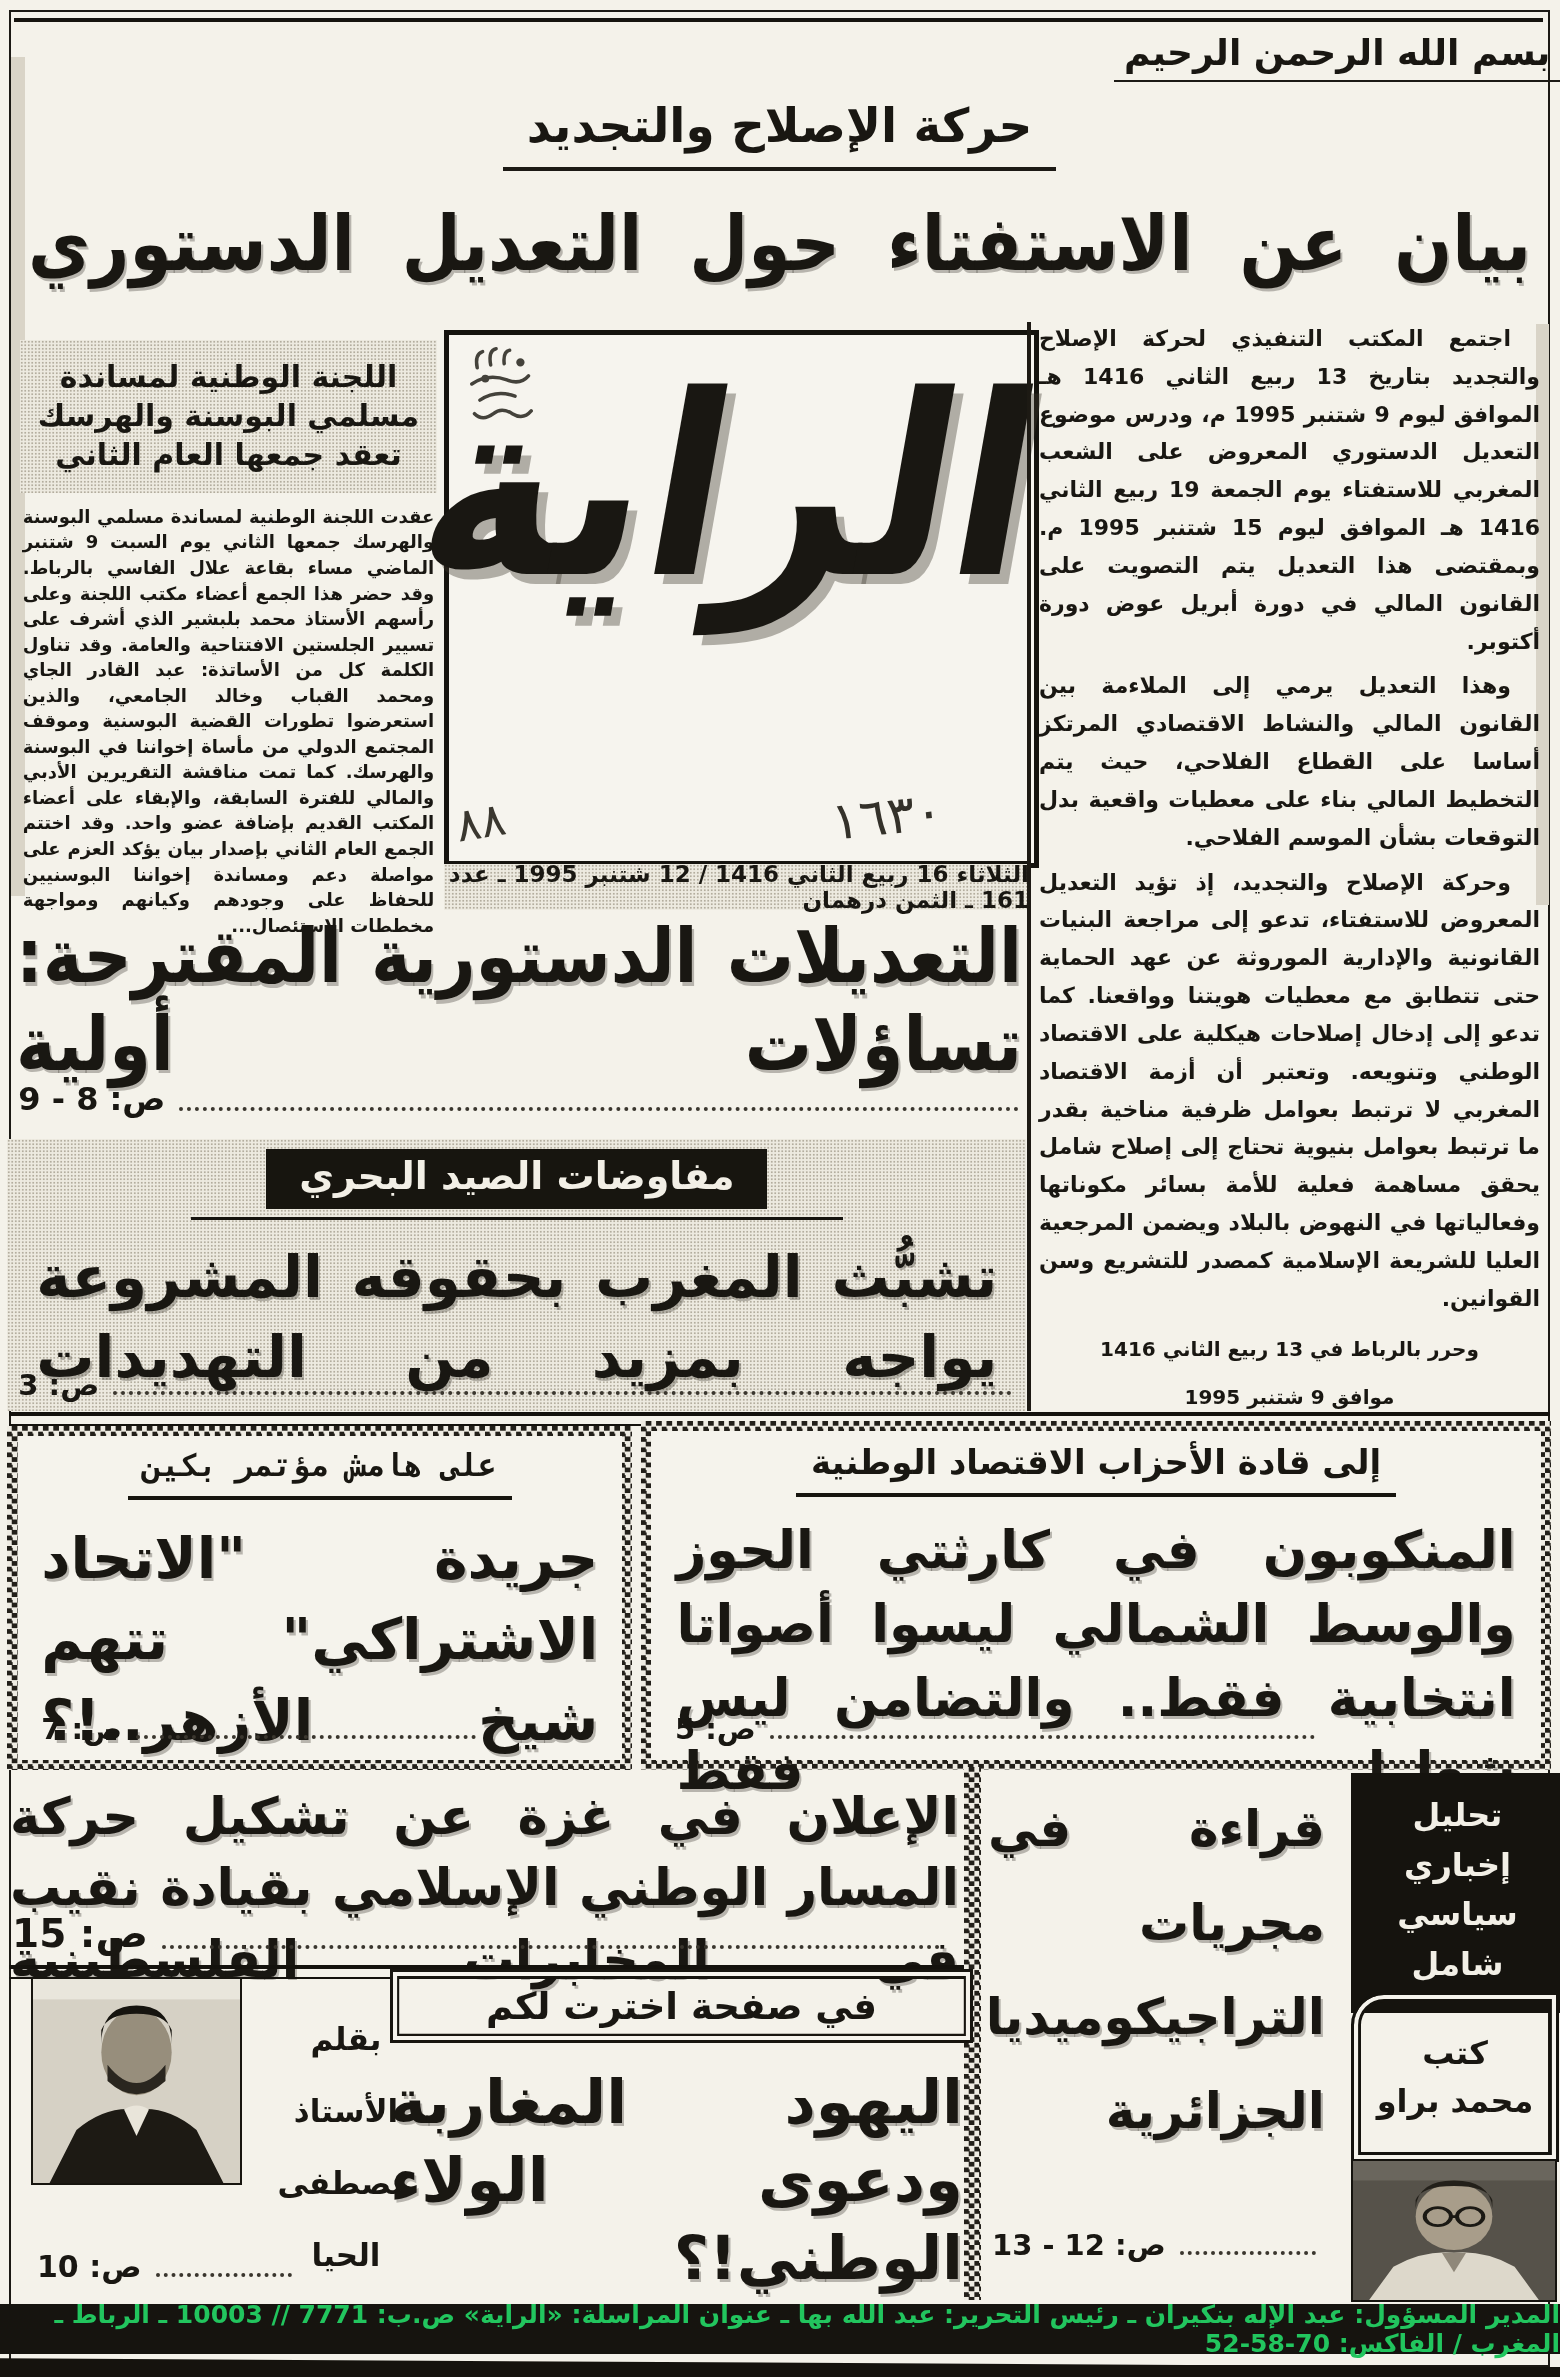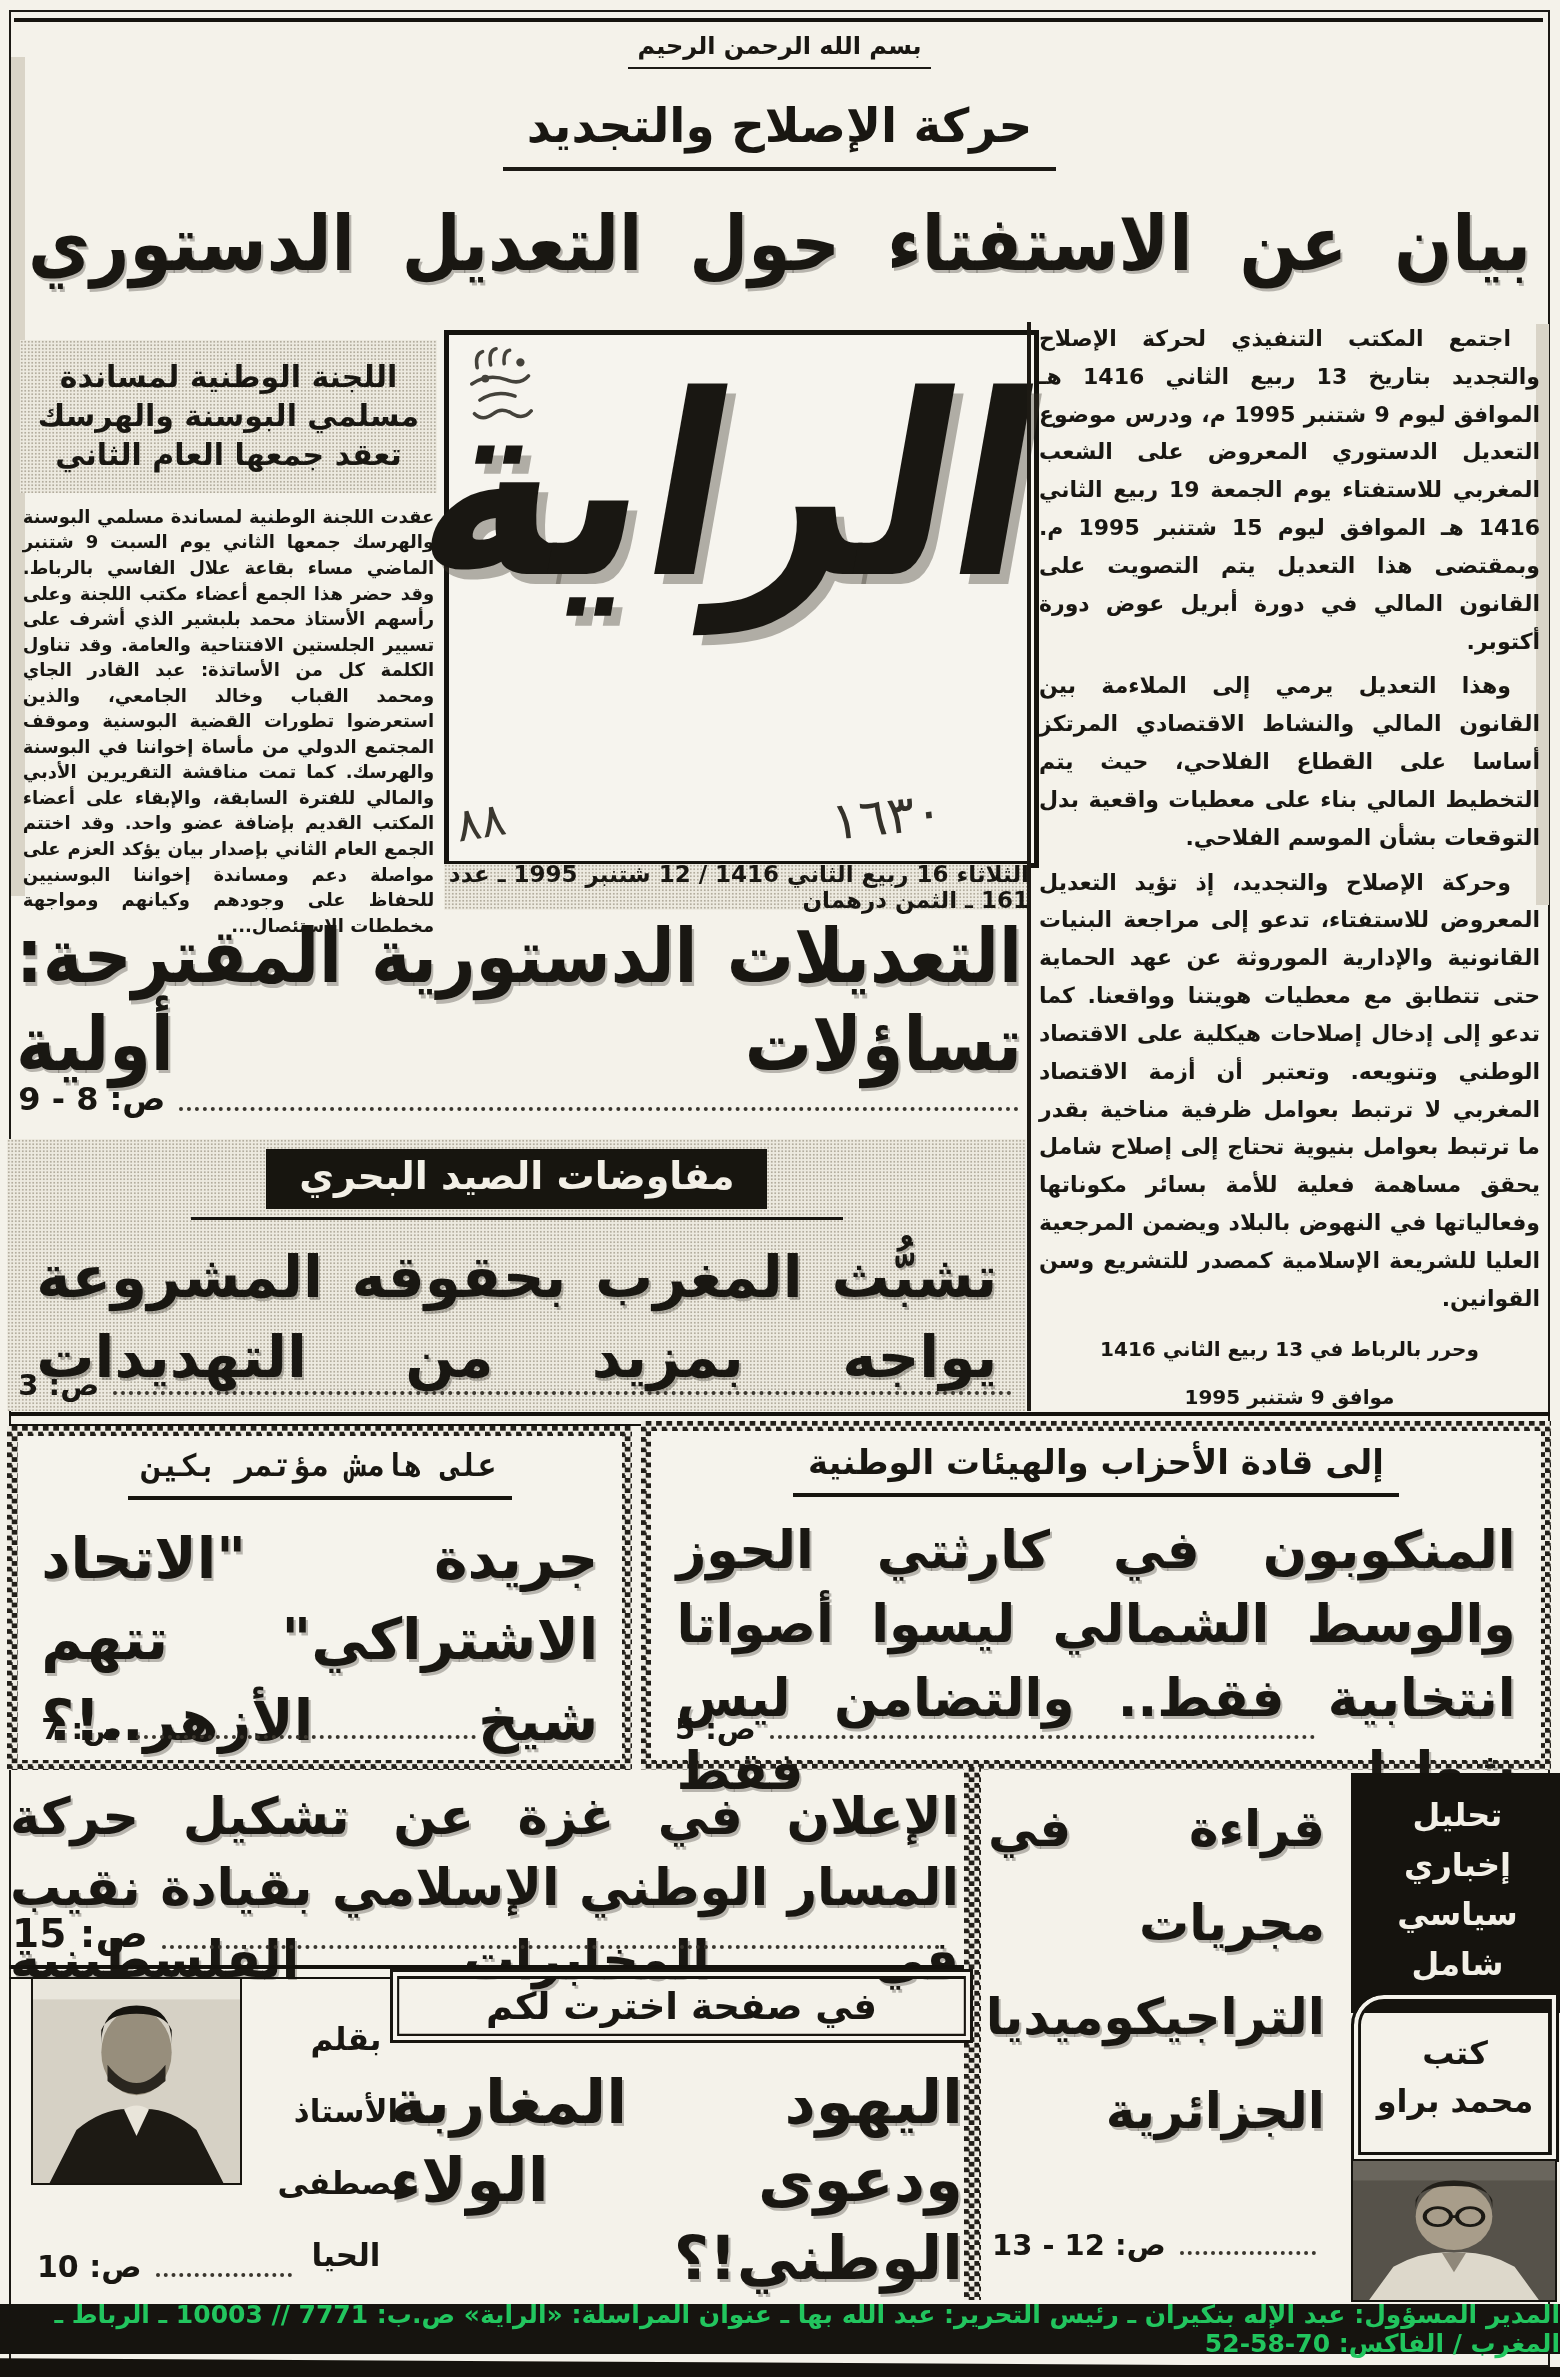--- a/index.html
+++ b/index.html
@@ -13,21 +13,21 @@
   .page-frame{position:absolute;inset:9.7px;border:2.8px solid #1b1914;pointer-events:none;}
   .top-rule{position:absolute;left:15px;top:18px;width:1529px;height:4.1px;background:#16140f;}
   .halftone{background-color:#edeae0;background-image:radial-gradient(#b3ad9e 0.9px,transparent 1px);background-size:3.5px 3.5px;}
   .halftone-dark{background-image:radial-gradient(#6e6а5c 1.2px,transparent 1.2px);background-size:4.1px 4.1px;background-color:#d9d4c7;}
   .checker{background:repeating-conic-gradient(#221f19 0% 25%,#efece3 0% 50%);background-size:10.4px 10.4px;}
   .checker-inner{position:absolute;inset:10.4px;background:#f5f3ec;}
   .shadowed{text-shadow:2.1px 2.8px 0 rgba(25,22,16,.28);}
   .just{text-align:justify;text-align-last:justify;}
 
   
-  #bismillah{top:32px;left:0;right:0;text-align:center;font-size:24px;font-weight:bold;}
+  #bismillah{top:32px;left:0;right:0;text-align:right;font-size:36px;font-weight:bold;}
   #bismillah span{display:inline-block;padding:0 9.7px 7px;border-bottom:2.8px solid #1c1a15;}
   #movement{top:98px;left:0;right:0;text-align:center;font-size:47px;font-weight:900;}
   #movement span{display:inline-block;padding:0 23.5px 14px;border-bottom:4.8px solid #1c1a15;}
   #main-headline{top:199px;left:29px;right:29px;font-size:68px;font-weight:900;transform:scaleY(1.12);transform-origin:top;}
 
   
   #bosnia-box{left:21px;top:340px;width:417px;}
   #bosnia-title{padding:16.6px 11px 19.3px;font-size:30px;font-weight:900;text-align:center;line-height:1.3;}
   #bosnia-body{margin-top:11px;font-size:18px;font-weight:700;line-height:1.42;text-align:justify;padding:0 2.8px;}
 
@@ -192,21 +192,21 @@
       <div class="t just shadowed">جريدة "الاتحاد الاشتراكي" تتهم شيخ الأزهر..!؟</div>
       <div class="box-pr pageref">
         <span class="lbl" dir="rtl">ص: 7</span>
         <span class="dots"></span>
       </div>
     </div>
   </div>
 
   <div id="parties-box" class="abs checker">
     <div class="checker-inner">
-      <div class="kicker"><span>إلى قادة الأحزاب والهيئات الوطنية</span></div>
+      <div class="kicker"><span>إلى قادة الأحزاب الاقتصاد الوطنية</span></div>
       <div class="t just shadowed">المنكوبون في كارثتي الحوز والوسط الشمالي ليسوا أصواتا انتخابية فقط.. والتضامن ليس شعارا فقط</div>
       <div class="box-pr pageref">
         <span class="lbl" dir="rtl">ص: 5</span>
         <span class="dots"></span>
       </div>
     </div>
   </div>
 
   <div id="gaza" class="abs just shadowed">الإعلان في غزة عن تشكيل حركة المسار الوطني الإسلامي بقيادة نقيب في المخابرات الفلسطينية</div>
   <div id="pr-gaza" class="abs pageref">

